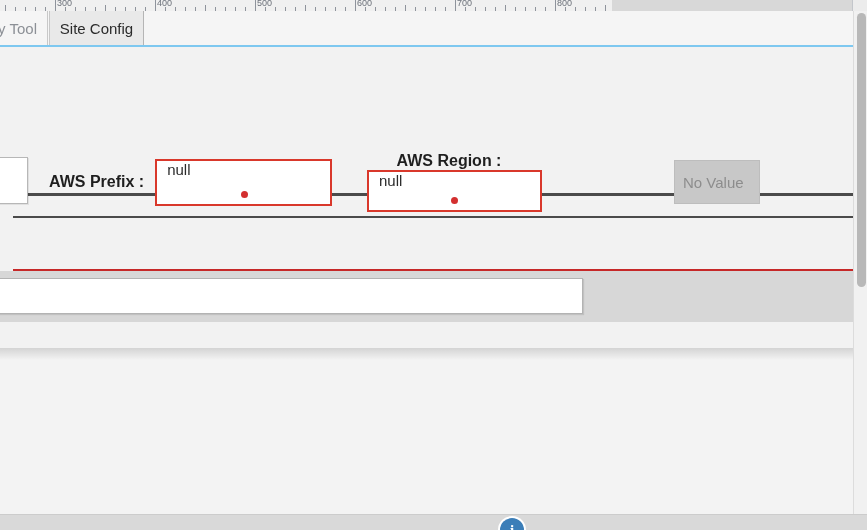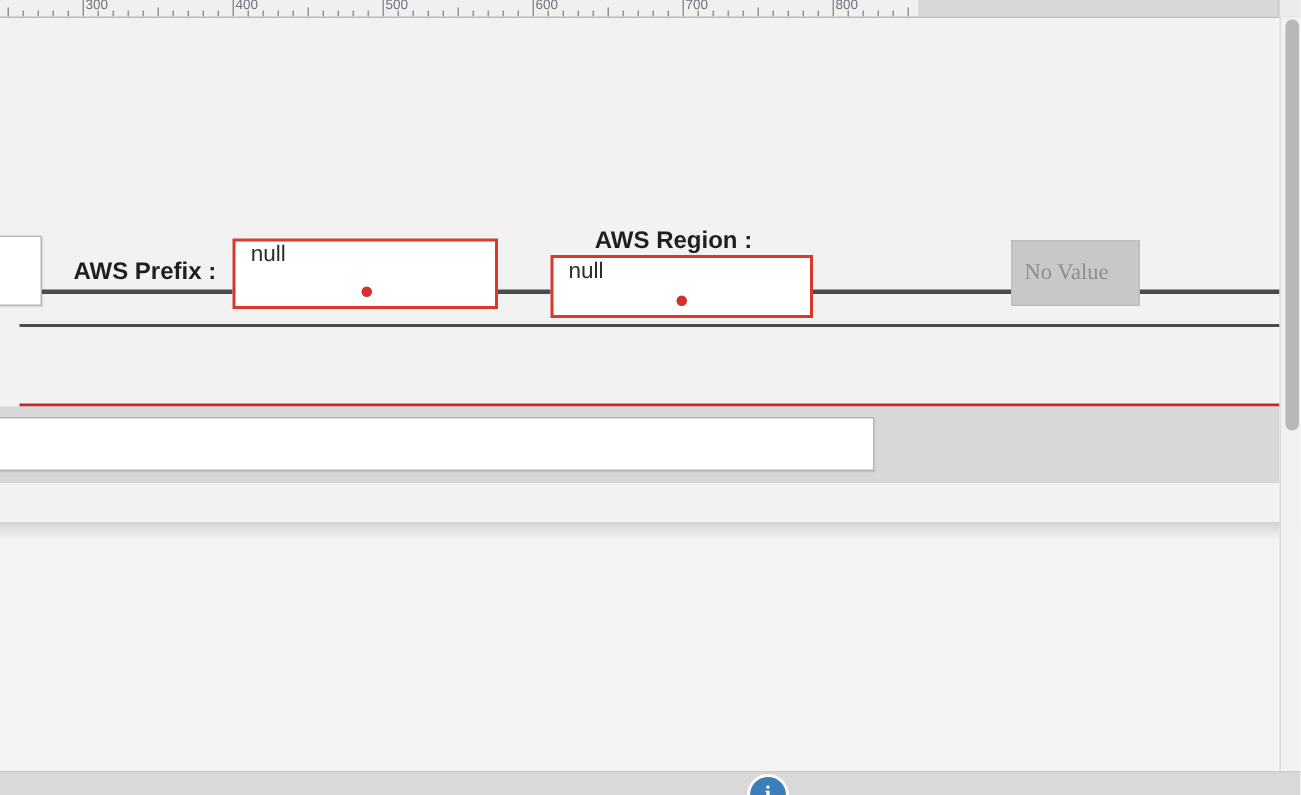--- a/index.html
+++ b/index.html
@@ -188,21 +188,21 @@
     box-sizing: border-box;
     background: #c8c8c8;
     border: 1px solid #bdbdbd;
     height: 44px;
     display: flex;
     align-items: center;
     padding: 0 8px;
     font-size: 15px;
     color: #8d8d8d;
     white-space: nowrap;
-    font-family: Liberation Serif, serif;
+    font-family: Liberation Sans, sans-serif;
   }
 
   
   .partial-input {
     position: absolute;
     left: -18px;
     top: 110px;
     width: 33px;
     height: 47px;
     background: #ffffff;
@@ -383,20 +383,28 @@
         <div class="ruler-label" style="left: 57px;">300</div>
         <div class="ruler-label" style="left: 157px;">400</div>
         <div class="ruler-label" style="left: 257px;">500</div>
         <div class="ruler-label" style="left: 357px;">600</div>
         <div class="ruler-label" style="left: 457px;">700</div>
         <div class="ruler-label" style="left: 557px;">800</div>
       </div>
     <div class="ruler-right-cap"></div>
   </div>
 
+  <div class="tabstrip">
+    <div class="tab inactive">
+      <span>y Tool</span>
+    </div>
+    <div class="tab active">
+      <span>Site Config</span>
+    </div>
+  </div>
 
   <div class="content-area">
 
     <div class="rule-dark rule-thick" style="top:146px;"></div>
     <div class="rule-dark rule-thin" style="top:169px;"></div>
     <div class="rule-red" style="top:222px;"></div>
 
     <div class="partial-input"></div>
 
     <div class="form-row">

